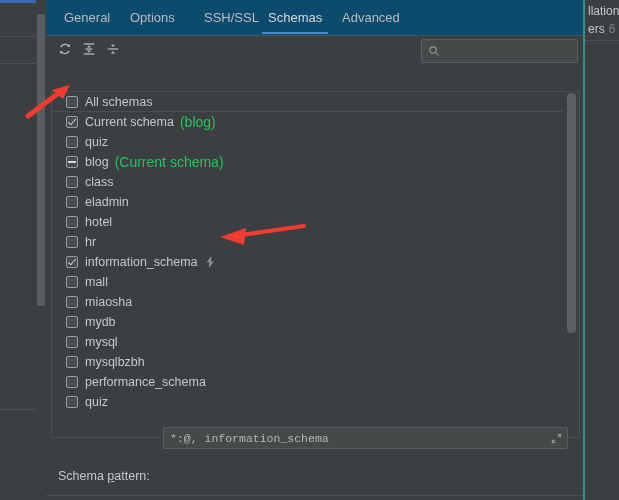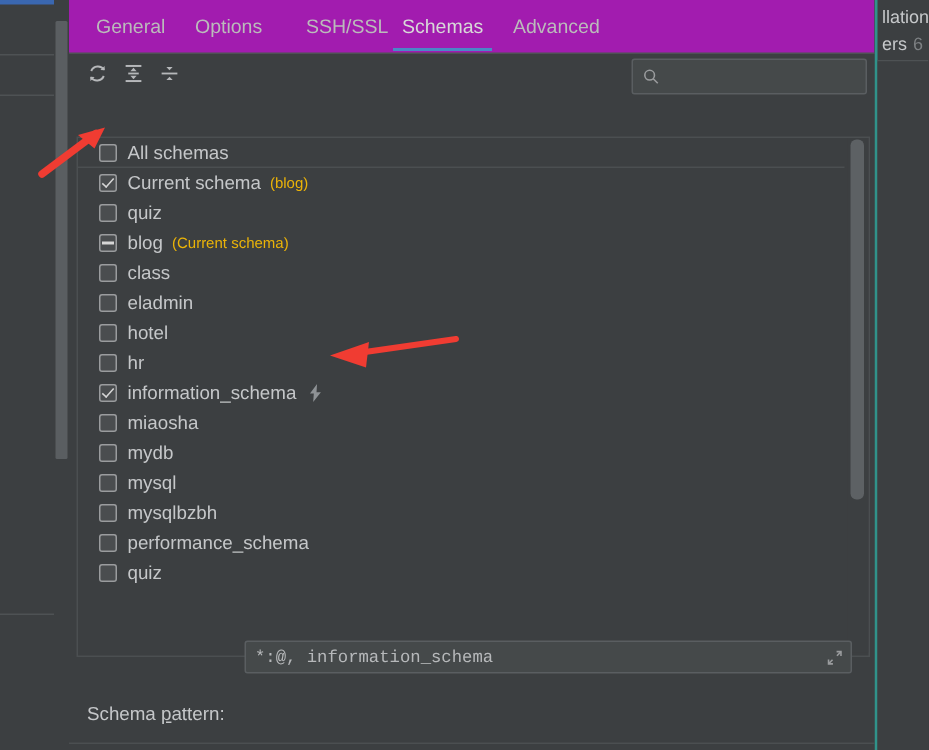--- a/index.html
+++ b/index.html
@@ -100,21 +100,21 @@
     position: absolute;
     left: 46px; top: 0;
     width: 537px; height: 500px;
     background: #3c3f41;
   }
 
   
   .tabbar {
     position: relative;
     height: 36px;
-    background: #a21caf;
+    background: #0c4a6e;
   }
   .tab {
     position: absolute;
     top: 6px;
     height: 24px;
     line-height: 24px;
     font-size: 13px;
     color: #bbbbbb;
     padding: 0 6px;
     cursor: default;
@@ -239,22 +239,22 @@
     left: 1px; top: 4px;
     width: 8px; height: 2px;
     background: #d6d6d6;
   }
   .row-label {
     font-size: 12.5px;
     color: #c5c7c9;
     white-space: nowrap;
   }
   .row-note {
-    font-size: 10px;
-    color: #eab308;
+    font-size: 14px;
+    color: #22c55e;
     margin-left: 6px;
     white-space: nowrap;
   }
   .bolt {
     margin-left: 7px;
     display: inline-flex;
     align-items: center;
   }
 
   
@@ -457,20 +457,24 @@
             <span class="row-label">hr</span>
           </div>
           <div class="row">
             <span class="cb checked"></span>
             <span class="row-label">information_schema</span>
             <span class="bolt">
               <svg width="11" height="12" viewBox="0 0 12 14">
                 <path d="M7 0L1.5 7.4h3L4 14l6-7.6H6.6z" fill="#8e9295"></path>
               </svg>
             </span>
+          </div>
+          <div class="row">
+            <span class="cb"></span>
+            <span class="row-label">mall</span>
           </div>
           <div class="row">
             <span class="cb"></span>
             <span class="row-label">miaosha</span>
           </div>
           <div class="row">
             <span class="cb"></span>
             <span class="row-label">mydb</span>
           </div>
           <div class="row">

